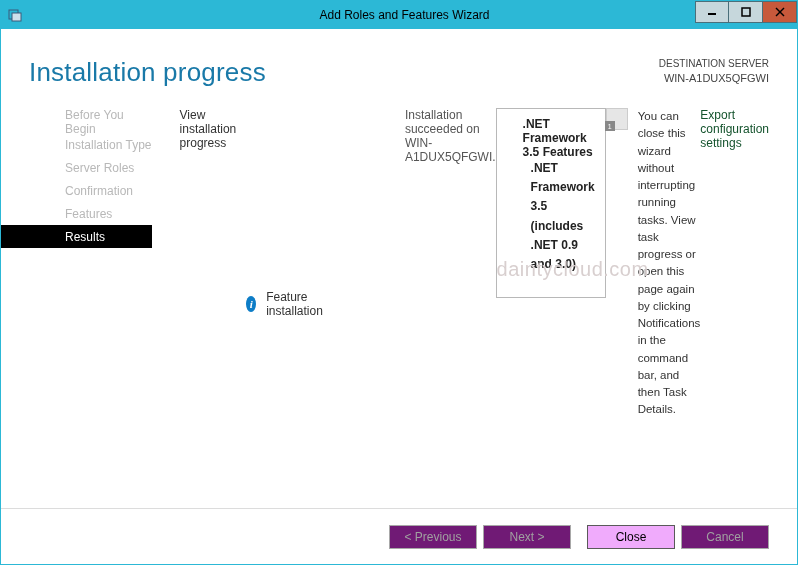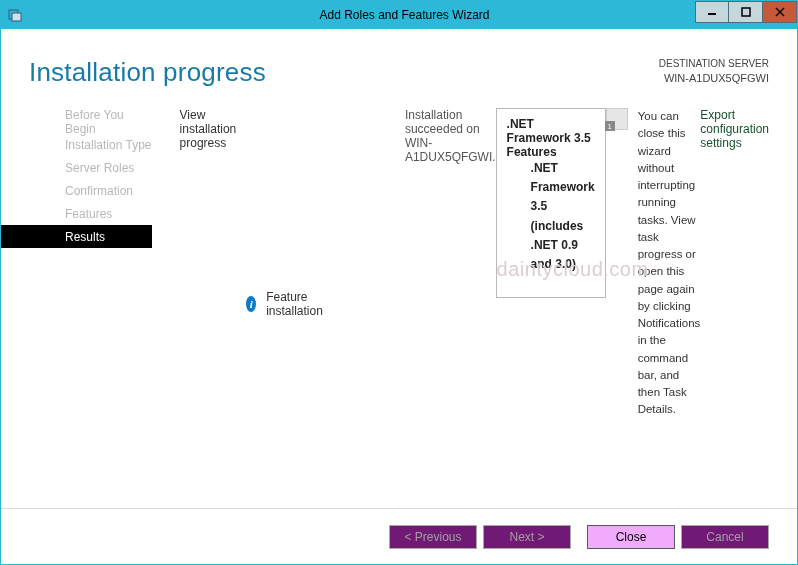--- a/index.html
+++ b/index.html
@@ -26,21 +26,21 @@
   .sidebar-item { height: 23px; padding-left: 64px; font-size: 12px; color: #b8b8b8; display: flex; align-items: center; }
   .sidebar-item.active { background: #000000; color: #fff; }
   .main { flex: 1; display: flex; padding-left: 28px; }
   .subhead { font-size: 12px; color: #333; margin-bottom: 12px; }
   .status-row { display: flex; align-items: center; gap: 10px; margin-bottom: 8px; padding-left: 10px; }
   .info-icon { width: 16px; height: 16px; border-radius: 50%; background: #0d7dc7; color: #fff; display: flex; align-items: center; justify-content: center; font-size: 11px; font-weight: bold; font-family: Georgia, serif; font-style: italic; }
   .status-text { font-size: 12px; color: #333; }
   .progress { height: 10px; background: #00728f; margin: 0 0 10px 38px; }
   .succeeded { font-size: 12px; color: #555; margin-left: 38px; margin-bottom: 12px; }
   .feature-box { border: 1px solid #b8b8b8; height: 190px; padding: 8px 10px; font-size: 12px; color: #222; position: relative; margin-bottom: 14px; }
-  .feature-parent { font-weight: bold; }
+  .feature-parent { font-weight: bold; margin-left: 16px; }
   .feature-child { font-weight: bold; padding-left: 24px; line-height: 1.6; }
   .watermark { position: absolute; left: 0; right: 0; bottom: 16px; text-align: center; font-size: 20px; color: #d8cfcf; letter-spacing: 0.5px; }
   .hint-row { display: flex; gap: 10px; align-items: flex-start; margin-bottom: 10px; }
   .hint-icon { width: 22px; height: 22px; background: #e6e6e6; border: 1px solid #ccc; position: relative; flex-shrink: 0; }
   .hint-icon .badge { position: absolute; bottom: -2px; left: -2px; width: 10px; height: 10px; background: #888; color: #fff; font-size: 7px; display:flex; align-items:center; justify-content:center; }
   .hint-text { font-size: 11.5px; color: #333; line-height: 1.5; }
   .export-link { font-size: 12px; color: #14532d; cursor: pointer; }
   .footer { height: 56px; border-top: 1px solid #dcdcdc; display: flex; justify-content: flex-end; align-items: center; gap: 6px; padding-right: 28px; }
   .btn { width: 88px; height: 24px; font-size: 12px; border: 1px solid #a8a8a8; background: #f0f0f0; cursor: pointer; }
   .btn.disabled { color: #a0a0a0; background: #701a75; cursor: default; }

